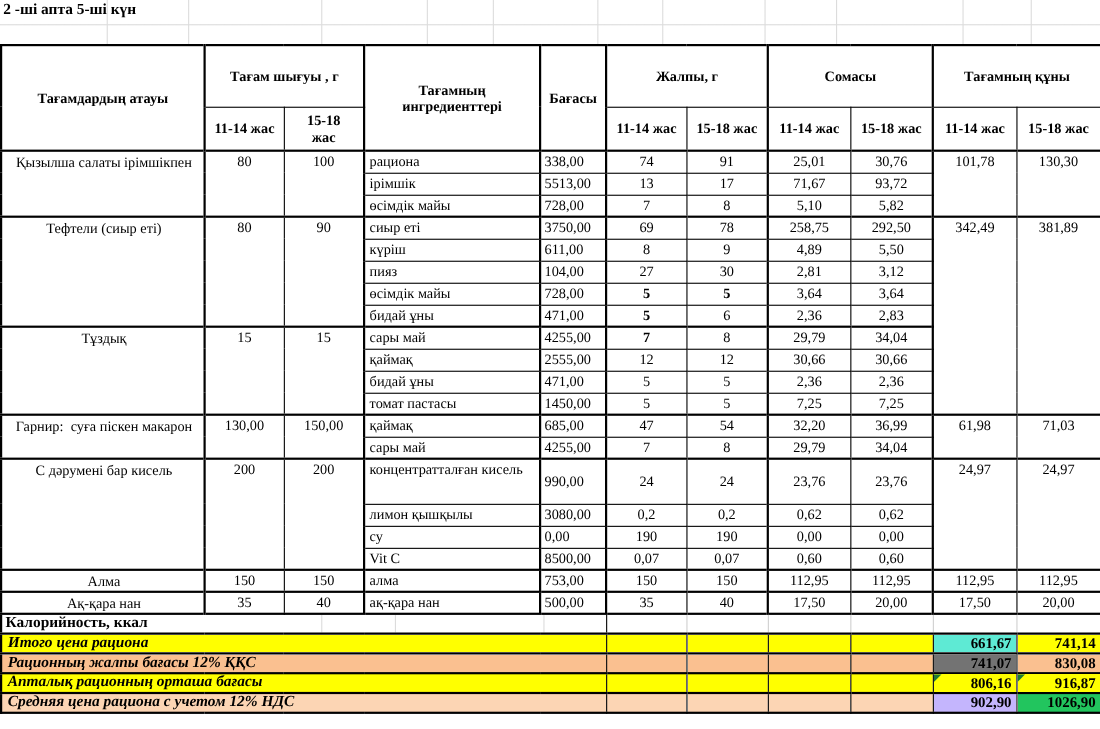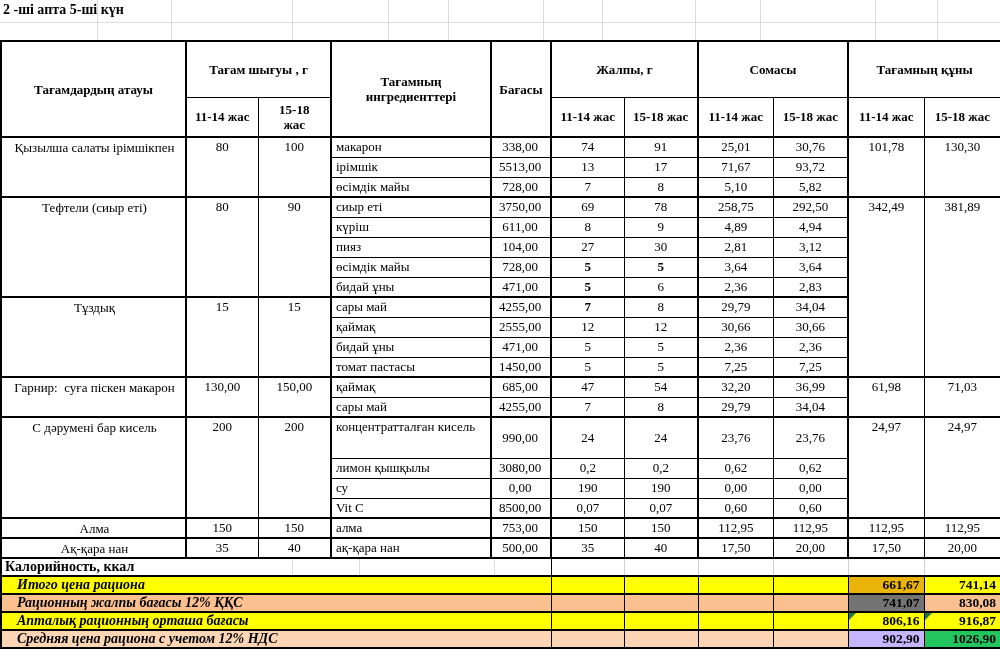--- a/index.html
+++ b/index.html
@@ -31,31 +31,31 @@
   thead tr.h1{height:56px;}
   thead tr.h2{height:40px;}
   tfoot tr{height:16px;}
 
   .bl2{border-left-width:2px;}
   .bt2{border-top-width:2px;}
   .bold{font-weight:bold;}
 
   td.dish{vertical-align:top;text-align:center;padding:1px 2px 0 4px;line-height:17px;white-space:pre-wrap;}
   td.ing{text-align:left;padding-left:4px;}
-  td.price{text-align:center;padding-right:5px;margin-top:32px;}
+  td.price{text-align:left;padding-right:5px;margin-top:32px;}
   td.num{text-align:center;}
   td.top{vertical-align:top;padding-top:1px;}
 
   
   td.kcal{font-weight:bold;font-size:14px;text-align:left;padding-left:3px;
     background-image:linear-gradient(#dcdcdc,#dcdcdc),linear-gradient(#dcdcdc,#dcdcdc),linear-gradient(#dcdcdc,#dcdcdc);
     background-repeat:no-repeat;background-size:1px 100%,1px 100%,1px 100%;
     background-position:290px 0,357px 0,492px 0;}
   td.ghost{border-left:1px solid #cfcfcf;border-right:1px solid #cfcfcf;}
-  td.flabel{font-weight:bold;font-style:italic;font-size:14px;text-align:left;padding-left:15px;}
+  td.flabel{font-weight:bold;font-style:italic;font-size:14px;text-align:left;padding-left:5px;}
   td.fval{font-weight:bold;font-size:13.5px;text-align:right;padding-right:4px;}
   td.flag{position:relative;}
   td.flag::before{content:"";position:absolute;top:0;left:0;width:0;height:0;
     border-left:7px solid #1e7a34;border-bottom:7px solid transparent;}
 </style>
 </head>
 <body>
 
 <div class="topbar">
   <div class="sheet-title">2 -ші апта 5-ші күн</div>
@@ -94,21 +94,21 @@
       <th>15-18 жас</th>
       <th class="bl2">11-14 жас</th>
       <th>15-18 жас</th>
     </tr>
   </thead>
   <tbody>
       <tr>
         <td class="dish bt2" rowspan="3">Қызылша салаты ірімшікпен</td>
         <td class="num top bt2 bl2" rowspan="3">80</td>
         <td class="num top bt2" rowspan="3">100</td>
-        <td class="ing bl2 bt2">макарон</td>
+        <td class="ing bl2 bt2">рациона</td>
         <td class="price bl2 bt2">338,00</td>
         <td class="num bl2 bt2">74</td>
         <td class="num bt2">91</td>
         <td class="num bl2 bt2">25,01</td>
         <td class="num bt2">30,76</td>
         <td class="num top bt2 bl2" rowspan="3">101,78</td>
         <td class="num top bt2" rowspan="3">130,30</td>
       </tr>
       <tr>
         <td class="ing bl2">ірімшік</td>
@@ -138,21 +138,21 @@
         <td class="num bt2">292,50</td>
         <td class="num top bt2 bl2" rowspan="9">342,49</td>
         <td class="num top bt2" rowspan="9">381,89</td>
       </tr>
       <tr>
         <td class="ing bl2">күріш</td>
         <td class="price bl2">611,00</td>
         <td class="num bl2">8</td>
         <td class="num">9</td>
         <td class="num bl2">4,89</td>
-        <td class="num">4,94</td>
+        <td class="num">5,50</td>
       </tr>
       <tr>
         <td class="ing bl2">пияз</td>
         <td class="price bl2">104,00</td>
         <td class="num bl2">27</td>
         <td class="num">30</td>
         <td class="num bl2">2,81</td>
         <td class="num">3,12</td>
       </tr>
       <tr>
@@ -300,21 +300,21 @@
         <td class="ghost bt2"></td>
         <td class="ghost bt2"></td>
         <td class="ghost bt2"></td>
       </tr>
       <tr>
         <td class="flabel bt2" colspan="5" style="background: rgb(255, 255, 0);">Итого цена рациона</td>
         <td class="bt2" style="background: rgb(255, 255, 0);"></td>
         <td class="bt2" style="background: rgb(255, 255, 0);"></td>
         <td class="bt2" style="background: rgb(255, 255, 0);"></td>
         <td class="bt2" style="background: rgb(255, 255, 0);"></td>
-        <td class="fval bt2" style="background: #eab308;">661,67</td>
+        <td class="fval bt2" style="background: #5eead4;">661,67</td>
         <td class="fval bt2" style="background: rgb(255, 255, 0);">741,14</td>
       </tr>
       <tr>
         <td class="flabel bt2" colspan="5" style="background: rgb(250, 192, 144);">Рационның жалпы бағасы 12% ҚҚС</td>
         <td class="bt2" style="background: rgb(250, 192, 144);"></td>
         <td class="bt2" style="background: rgb(250, 192, 144);"></td>
         <td class="bt2" style="background: rgb(250, 192, 144);"></td>
         <td class="bt2" style="background: rgb(250, 192, 144);"></td>
         <td class="fval bt2" style="background: #737373;">741,07</td>
         <td class="fval bt2" style="background: rgb(250, 192, 144);">830,08</td>

